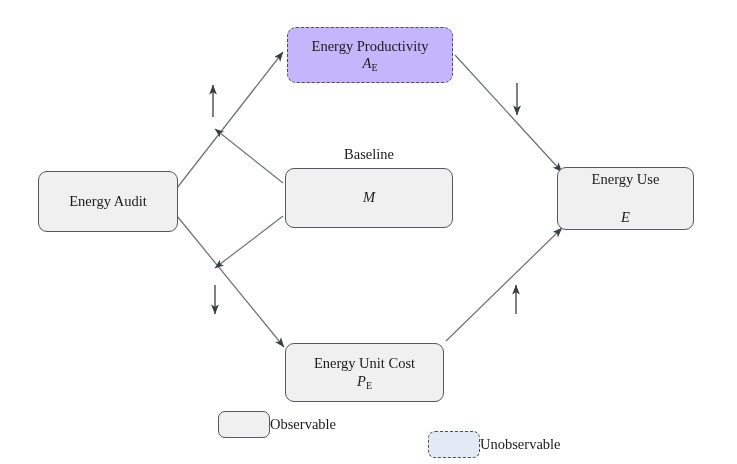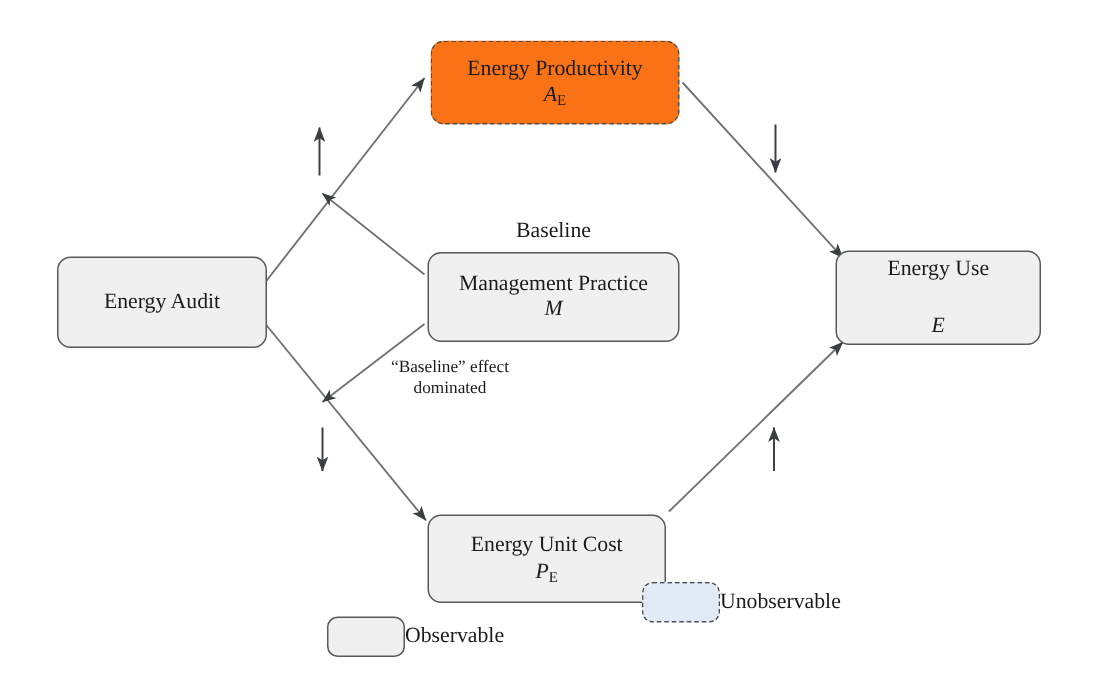--- a/index.html
+++ b/index.html
@@ -36,21 +36,21 @@
     text-align: center;
     line-height: 1.18;
     font-size: 14.5px;
     border-radius: 9px;
   }
   .node.observable {
     background: #f0f0f0;
     border: 1.4px solid #55585c;
   }
   .node.unobservable {
-    background: #f97316;
+    background: #c4b5fd;
     border: 1.7px dashed #4a4d52;
   }
   .node .sym {
     font-style: italic;
     font-size: 14.5px;
   }
   .node .sym sub {
     font-style: normal;
     font-size: 10px;
     vertical-align: baseline;
@@ -135,42 +135,37 @@
   </div>
 
   <div class="node unobservable" style="left:287px; top:27px; width:166px; height:56px;">
     <div>Energy Productivity</div>
     <div class="sym"><span>A</span><sub>E</sub></div>
   </div>
 
   <div class="caption" style="left:285px; top:146px; width:168px;">Baseline</div>
 
   <div class="node observable" style="left:285px; top:168px; width:168px; height:60px;">
-    <div>Management Practice</div>
     <div class="sym"><span>M</span><sub></sub></div>
   </div>
 
   <div class="node observable" style="left:285px; top:311px; width:159px; height:59px;margin-top:32px;">
     <div>Energy Unit Cost</div>
     <div class="sym"><span>P</span><sub>E</sub></div>
   </div>
 
   <div class="node observable" style="left:557px; top:167px; width:137px; height:63px;gap:20px;">
     <div>Energy Use</div>
     <div class="sym"><span>E</span><sub></sub></div>
   </div>
 
-  <div class="annot" style="left:240px; top:238px; width:120px;">
-    <div>“Baseline” effect</div>
-    <div>dominated</div>
-  </div>
 
   <div class="legend-row" style="left:218px; top:411px;">
     <div class="legend-swatch observable"></div>
     <div class="legend-label">Observable</div>
   </div>
 
-  <div class="legend-row" style="left:428px; top:388px;">
+  <div class="legend-row" style="left:428px; top:431px;">
     <div class="legend-swatch unobservable"></div>
     <div class="legend-label">Unobservable</div>
   </div>
 
 </div>
 
 </body></html>

